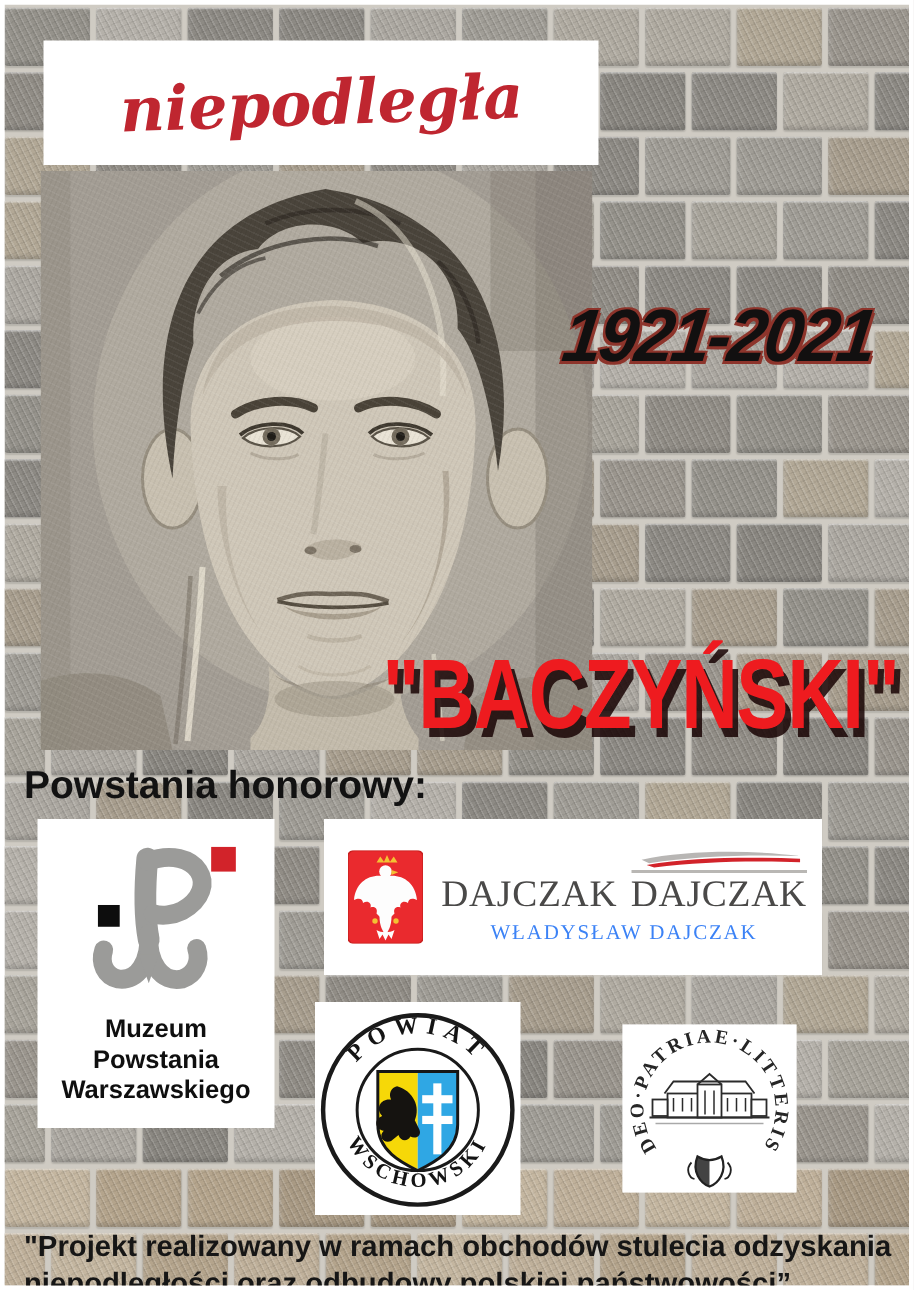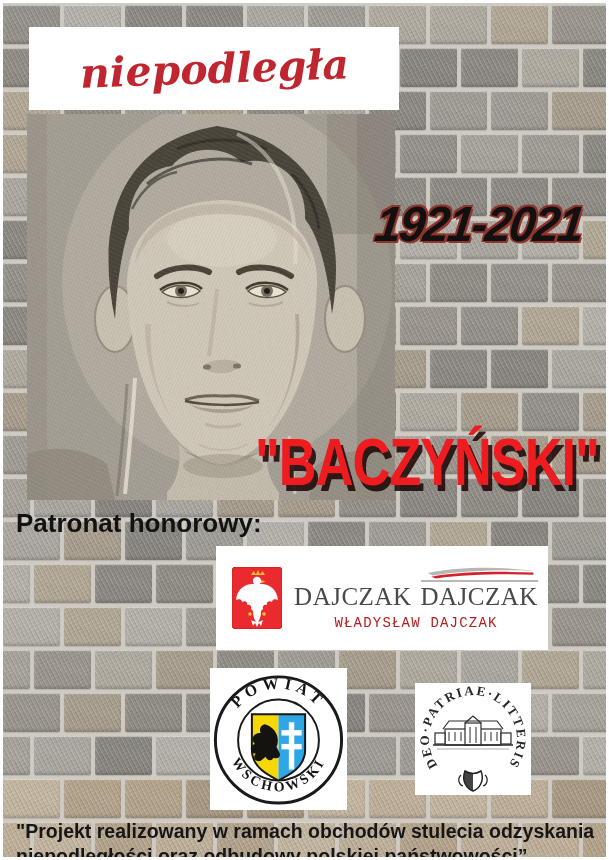--- a/index.html
+++ b/index.html
@@ -45,21 +45,21 @@
               align-items:center;padding-top:14px;box-sizing:border-box;}
   .museum-label{margin-top:10px;text-align:center;font-weight:700;font-size:17px;line-height:1.22;color:#0f0f0f;}
   
   .voivode-box{left:213px;top:543px;width:332px;height:104px;background:#fff;display:flex;align-items:center;
                padding:0 10px 0 16px;box-sizing:border-box;gap:12px;}
   .voivode-right{flex:1;display:flex;flex-direction:column;align-items:center;}
   .voivode-name{font-family:"Liberation Serif",serif;font-size:25px;color:#4a4948;white-space:nowrap;letter-spacing:.5px;}
   .lubuski-wrap{position:relative;display:inline-block;margin-left:9px;padding-top:14px;}
   .lubuski-wrap .ribbon{position:absolute;top:0;left:0;width:100%;height:13px;}
   .lubuski-text{display:inline-block;border-top:2px solid #b9b7b4;padding-top:1px;}
-  .voivode-person{font-family:Liberation Mono, monospace;font-size:14px;letter-spacing:1.2px;color:#b91c1c;margin-top:4px;}
+  .voivode-person{font-family:Liberation Serif, serif;font-size:14px;letter-spacing:1.2px;color:#3b82f6;margin-top:4px;}
   
   .county-box{left:207px;top:665px;width:137px;height:142px;background:#fff;padding:1px;box-sizing:border-box;}
   .patriae-box{left:412px;top:680px;width:116px;height:112px;background:#fff;}
   .county-box svg,.patriae-box svg{display:block;width:100%;height:100%;}
   
   .footer-quote{left:13px;top:816px;width:586px;font-weight:700;font-size:19.5px;line-height:1.28;color:#161616;}
 </style>
 </head>
 <body>
 
@@ -382,22 +382,41 @@
       <path d="M172,330 C184,338 208,338 220,330" stroke="#b5ab9a" stroke-width="2" fill="none" opacity="0.5"></path>
       <ellipse cx="196" cy="352" rx="40" ry="12" fill="#9a9182" opacity="0.5"></ellipse>
     </svg>
   </div>
 
   <div class="abs years">1921-2021</div>
   <div class="abs baczynski">
     <span>"BACZYŃSKI"</span>
   </div>
 
-  <div class="abs label patronat">Patronat honorowy:</div>
-
+  <div class="abs label patronat">Powstania honorowy:</div>
+
+  <div class="abs museum-box">
+    <svg width="120" height="106" viewBox="0 0 124 108" xmlns="http://www.w3.org/2000/svg">
+      <rect x="100" y="4" width="17" height="17" fill="#d2232a"></rect>
+      <rect x="22" y="44" width="15" height="15" fill="#0d0d0d"></rect>
+      <g stroke="#9b9b99" fill="none" stroke-linecap="round">
+        <path d="M56,12 C54,34 54,52 57,68" stroke-width="15"></path>
+        <path d="M56,14 C90,2 108,32 80,48 C74,51 66,52 60,50" stroke-width="13"></path>
+        <path d="M57,64 C58,82 50,97 36,95 C27,93 23,84 26,75" stroke-width="13"></path>
+        <path d="M57,64 C56,84 66,98 80,95 C89,92 93,83 90,74" stroke-width="13"></path>
+      </g>
+      <path d="M50,78 L57,98 L64,78 Z" fill="#9b9b99"></path>
+      <rect x="66" y="22" width="15" height="15" fill="#ffffff" transform="rotate(8 73 29)"></rect>
+    </svg>
+    <div class="museum-label">
+      <div>Muzeum</div>
+      <div>Powstania</div>
+      <div>Warszawskiego</div>
+    </div>
+  </div>
 
   <div class="abs voivode-box">
     <svg width="50" height="62" viewBox="0 0 50 62" xmlns="http://www.w3.org/2000/svg">
       <rect width="50" height="62" rx="4" fill="#ea2a2e" stroke="#c8201f"></rect>
       <path d="M19,8 l2.5,-4 2.5,3.5 2,-4.5 2,4.5 2.5,-3.5 2.5,4 z" fill="#f3c233"></path>
       <circle cx="25" cy="14" r="4.2" fill="#fdfdfd"></circle>
       <path d="M29,13 l4.5,1.5 -4.5,1.8 z" fill="#f3c233"></path>
       <path d="M23,17 C13,16 5,22 4,33 C8,31 10,33 10,35 C13,33 16,35 15,38 C18,37 20,39 19,42 C21,44 22,45 23,46 Z" fill="#fdfdfd"></path>
       <path d="M27,17 C37,16 45,22 46,33 C42,31 40,33 40,35 C37,33 34,35 35,38 C32,37 30,39 31,42 C29,44 28,45 27,46 Z" fill="#fdfdfd"></path>
       <path d="M22,17 H28 L29,44 C29,50 27,54 25,56 C23,54 21,50 21,44 Z" fill="#fdfdfd"></path>

